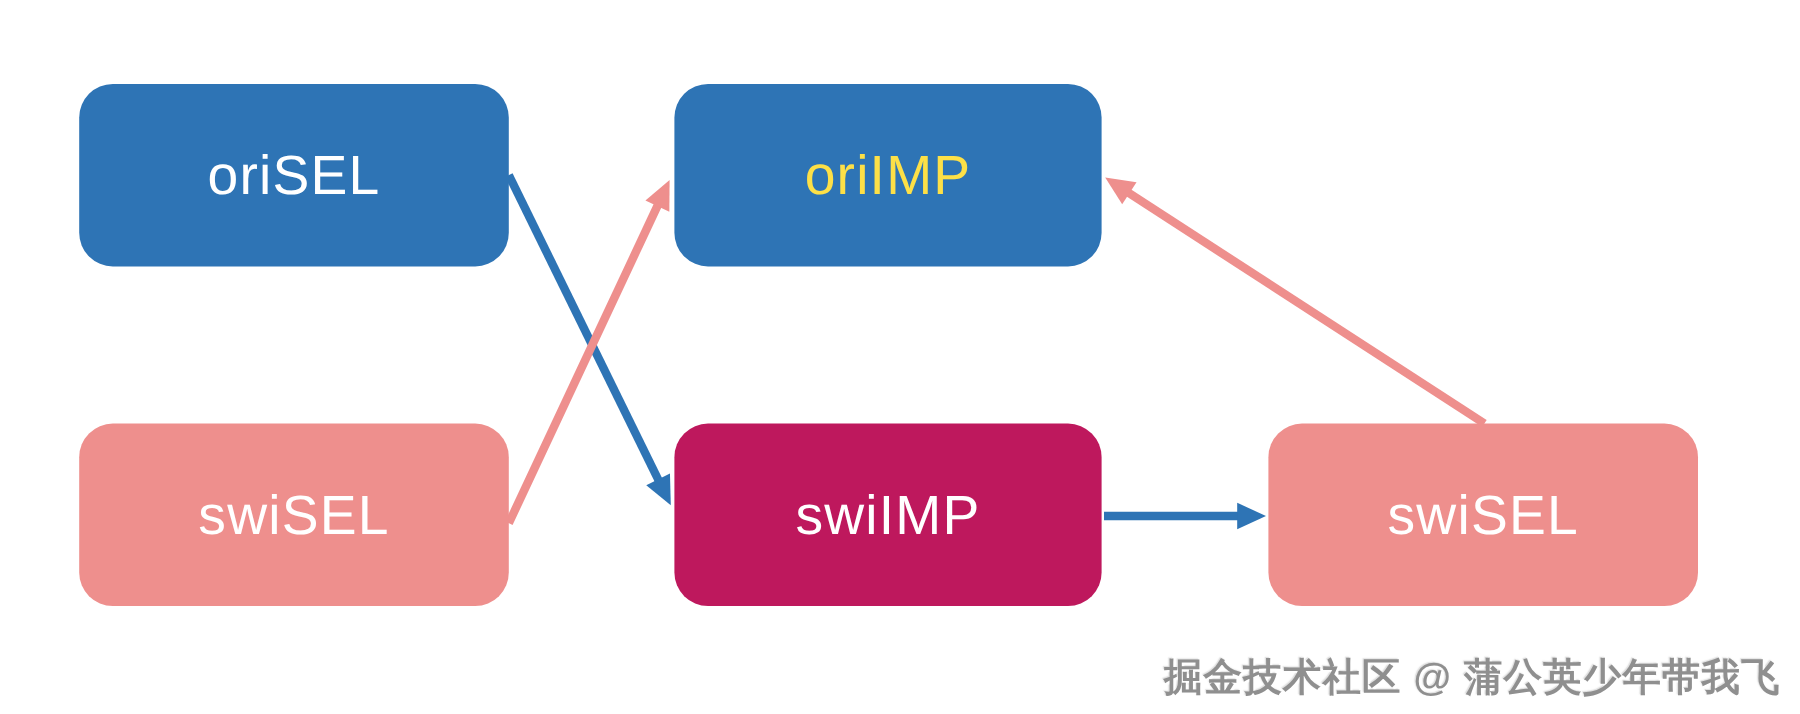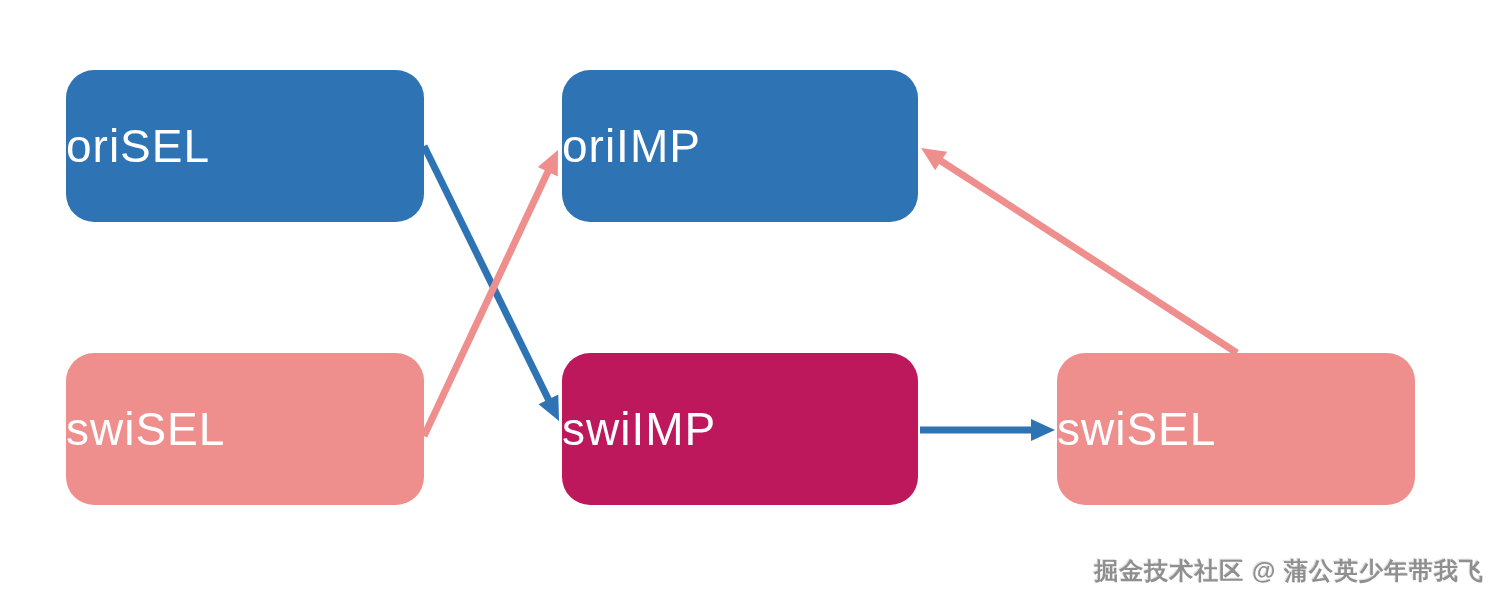--- a/index.html
+++ b/index.html
@@ -23,39 +23,40 @@
     height: 595px;
     pointer-events: none;
   }
   .node {
     position: absolute;
     width: 358px;
     height: 152px;
     border-radius: 28px;
     display: flex;
     align-items: center;
+    justify-content: center;
   }
   .node .node-label {
     color: #ffffff;
     font-size: 46px;
     font-weight: 400;
     letter-spacing: 1px;
     line-height: 1;
     user-select: none;
   }
   .node-orisel        { left: 66px;   top: 70px;  }
   .node-oriimp        { left: 562px;  top: 70px;  width: 356px; }
   .node-swisel-left   { left: 66px;   top: 353px; }
   .node-swiimp        { left: 562px;  top: 353px; width: 356px; }
   .node-swisel-right  { left: 1057px; top: 353px; }
   .watermark {
     position: absolute;
     right: 16px;
     bottom: 8px;
-    font-size: 24px;
+    font-size: 32px;
     font-weight: 700;
     letter-spacing: 1px;
     white-space: nowrap;
     text-shadow: 2px 2px 1px rgba(255,255,255,0.95), -1px -1px 1px rgba(120,120,120,0.25);
     user-select: none;
   }
 </style>
 </head>
 <body>
 
@@ -78,21 +79,21 @@
         <line x1="1237" y1="353" x2="939.4564275850258" y2="159.97331536370348" stroke="#EE8F8D" stroke-width="7"></line>
         <polygon points="921,148 947.1209423200618,151.8335847860727 935.1476269563583,170.29001237109853" fill="#EE8F8D"></polygon>
       </g>
     </svg>
 
   <div class="node node-orisel" style="background: rgb(46, 116, 181);">
     <span class="node-label" style="color: rgb(255, 255, 255);">oriSEL</span>
   </div>
 
   <div class="node node-oriimp" style="background: rgb(46, 116, 181);">
-    <span class="node-label" style="color: #ffffff;">oriIMP</span>
+    <span class="node-label" style="color: #fde047;">oriIMP</span>
   </div>
 
   <div class="node node-swisel-left" style="background: rgb(238, 143, 141);">
     <span class="node-label" style="color: rgb(255, 255, 255);">swiSEL</span>
   </div>
 
   <div class="node node-swiimp" style="background: #be185d;">
     <span class="node-label" style="color: rgb(255, 255, 255);">swiIMP</span>
   </div>
 

